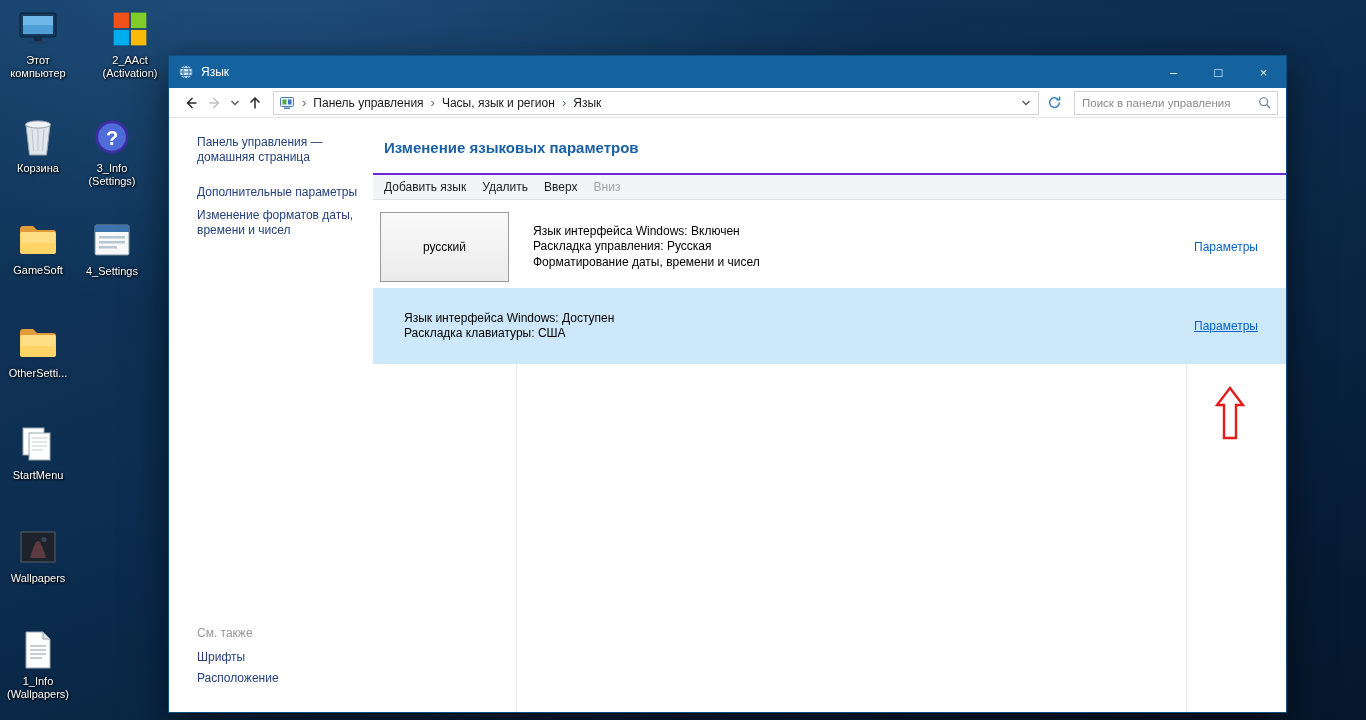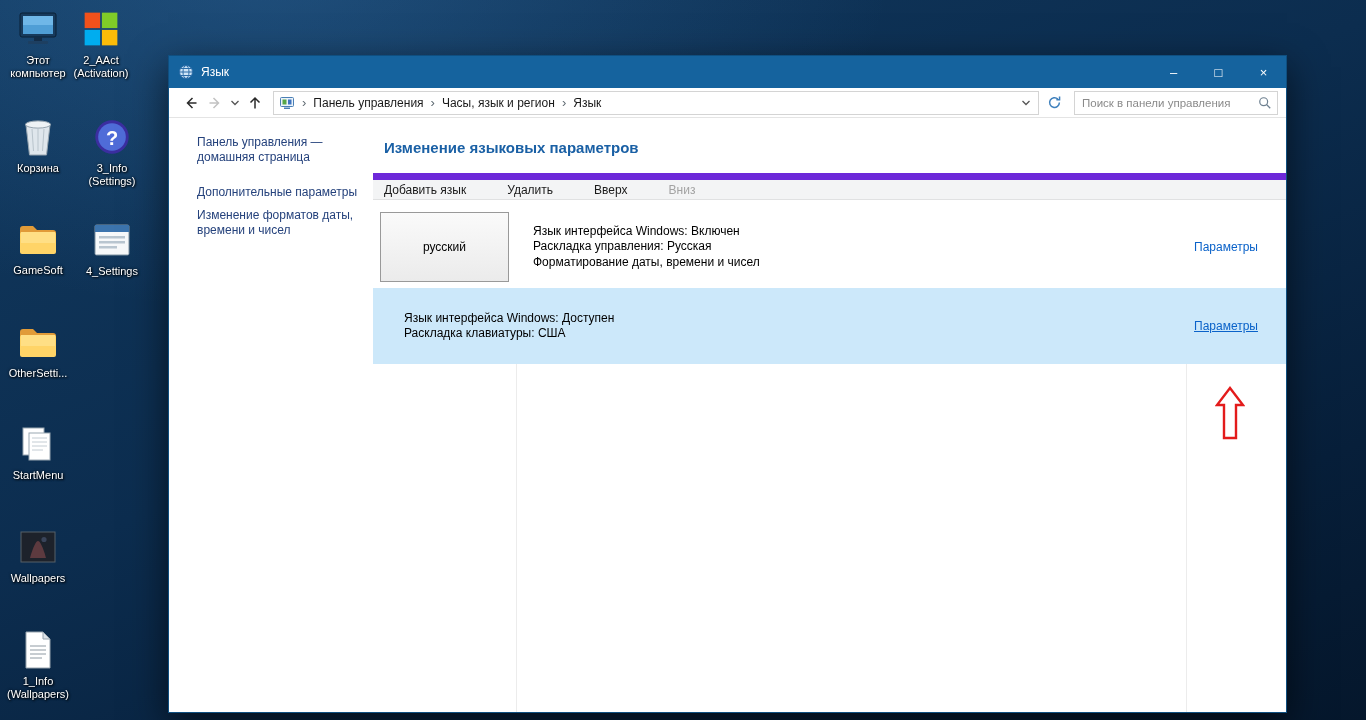--- a/index.html
+++ b/index.html
@@ -46,21 +46,21 @@
   .side-link{color:#25427c;line-height:15px;cursor:pointer}
   .link1{margin-bottom:20px}
   .link2{margin-bottom:8px}
   .see-also{position:absolute;left:28px;top:508px;right:12px}
   .see-header{color:#989898;margin-bottom:10px}
   .see-also .side-link{margin-bottom:6px}
 
   .main{flex:1;position:relative;font-size:12px;color:#000}
   .heading{margin:21px 10px 0 11px;font-size:15px;color:#1a60a5;font-weight:bold}
   .desc{margin:13px 14px 0 11px;line-height:16px}
-  .toolbar{margin-top:17px;height:27px;background:#f3f4f5;border-top:7px solid #6d28d9;border-bottom:1px solid #e0e1e2;display:flex;align-items:center;padding-left:11px;gap:41px}
+  .toolbar{margin-top:17px;height:27px;background:#f3f4f5;border-top:2px solid #6d28d9;border-bottom:1px solid #e0e1e2;display:flex;align-items:center;padding-left:11px;gap:16px}
   .tool{color:#1a1a1a;cursor:pointer}
   .tool.disabled{color:#a3a3a3;cursor:default}
 
   .col-sep{position:absolute;width:1px;background:#ececec;top:133px;bottom:0;z-index:0}
   .sep1{left:143px}
   .sep2{left:813px}
 
   .lang-list{position:relative;margin-top:6px}
   .lang-row{position:relative;display:flex;align-items:center;padding-left:7px;z-index:1}
   .row1{height:82px;background:#fff}
@@ -82,21 +82,21 @@
         <rect x="4" y="6" width="36" height="24" rx="2" fill="#173a5c" stroke="#0b2036"></rect>
         <rect x="7" y="9" width="30" height="18" fill="#4f9ed6"></rect>
         <rect x="7" y="9" width="30" height="9" fill="#6fb7e8"></rect>
         <rect x="18" y="30" width="8" height="4" fill="#132c47"></rect>
         <rect x="12" y="34" width="20" height="3" rx="1" fill="#1d3f61"></rect>
       </svg>
   </div>
   <div class="lbl">Этот компьютер</div>
 </div>
 
-<div class="desktop-icon" style="left:64px;top:6px">
+<div class="desktop-icon" style="left:93px;top:6px">
   <div class="ic">
     <svg width="40" height="40" viewBox="0 0 44 44">
         <rect x="4" y="4" width="17" height="17" fill="#f1511b"></rect>
         <rect x="23" y="4" width="17" height="17" fill="#80cc28"></rect>
         <rect x="4" y="23" width="17" height="17" fill="#00adef"></rect>
         <rect x="23" y="23" width="17" height="17" fill="#fbbc09"></rect>
       </svg>
   </div>
   <div class="lbl">2_AAct (Activation)</div>
 </div>
@@ -270,20 +270,25 @@
       </span>
     </div>
   </div>
 
   <div class="wbody">
 
     <div class="sidebar">
       <div class="side-link link1">Панель управления — домашняя страница</div>
       <div class="side-link link2">Дополнительные параметры</div>
       <div class="side-link">Изменение форматов даты, времени и чисел</div>
+      <div class="see-also">
+        <div class="see-header">См. также</div>
+        <div class="side-link">Шрифты</div>
+        <div class="side-link">Расположение</div>
+      </div>
     </div>
 
     <div class="main">
       <div class="heading">Изменение языковых параметров</div>
 
       <div class="toolbar">
         <span class="tool">Добавить язык</span>
         <span class="tool">Удалить</span>
         <span class="tool">Вверх</span>
         <span class="tool disabled">Вниз</span>

